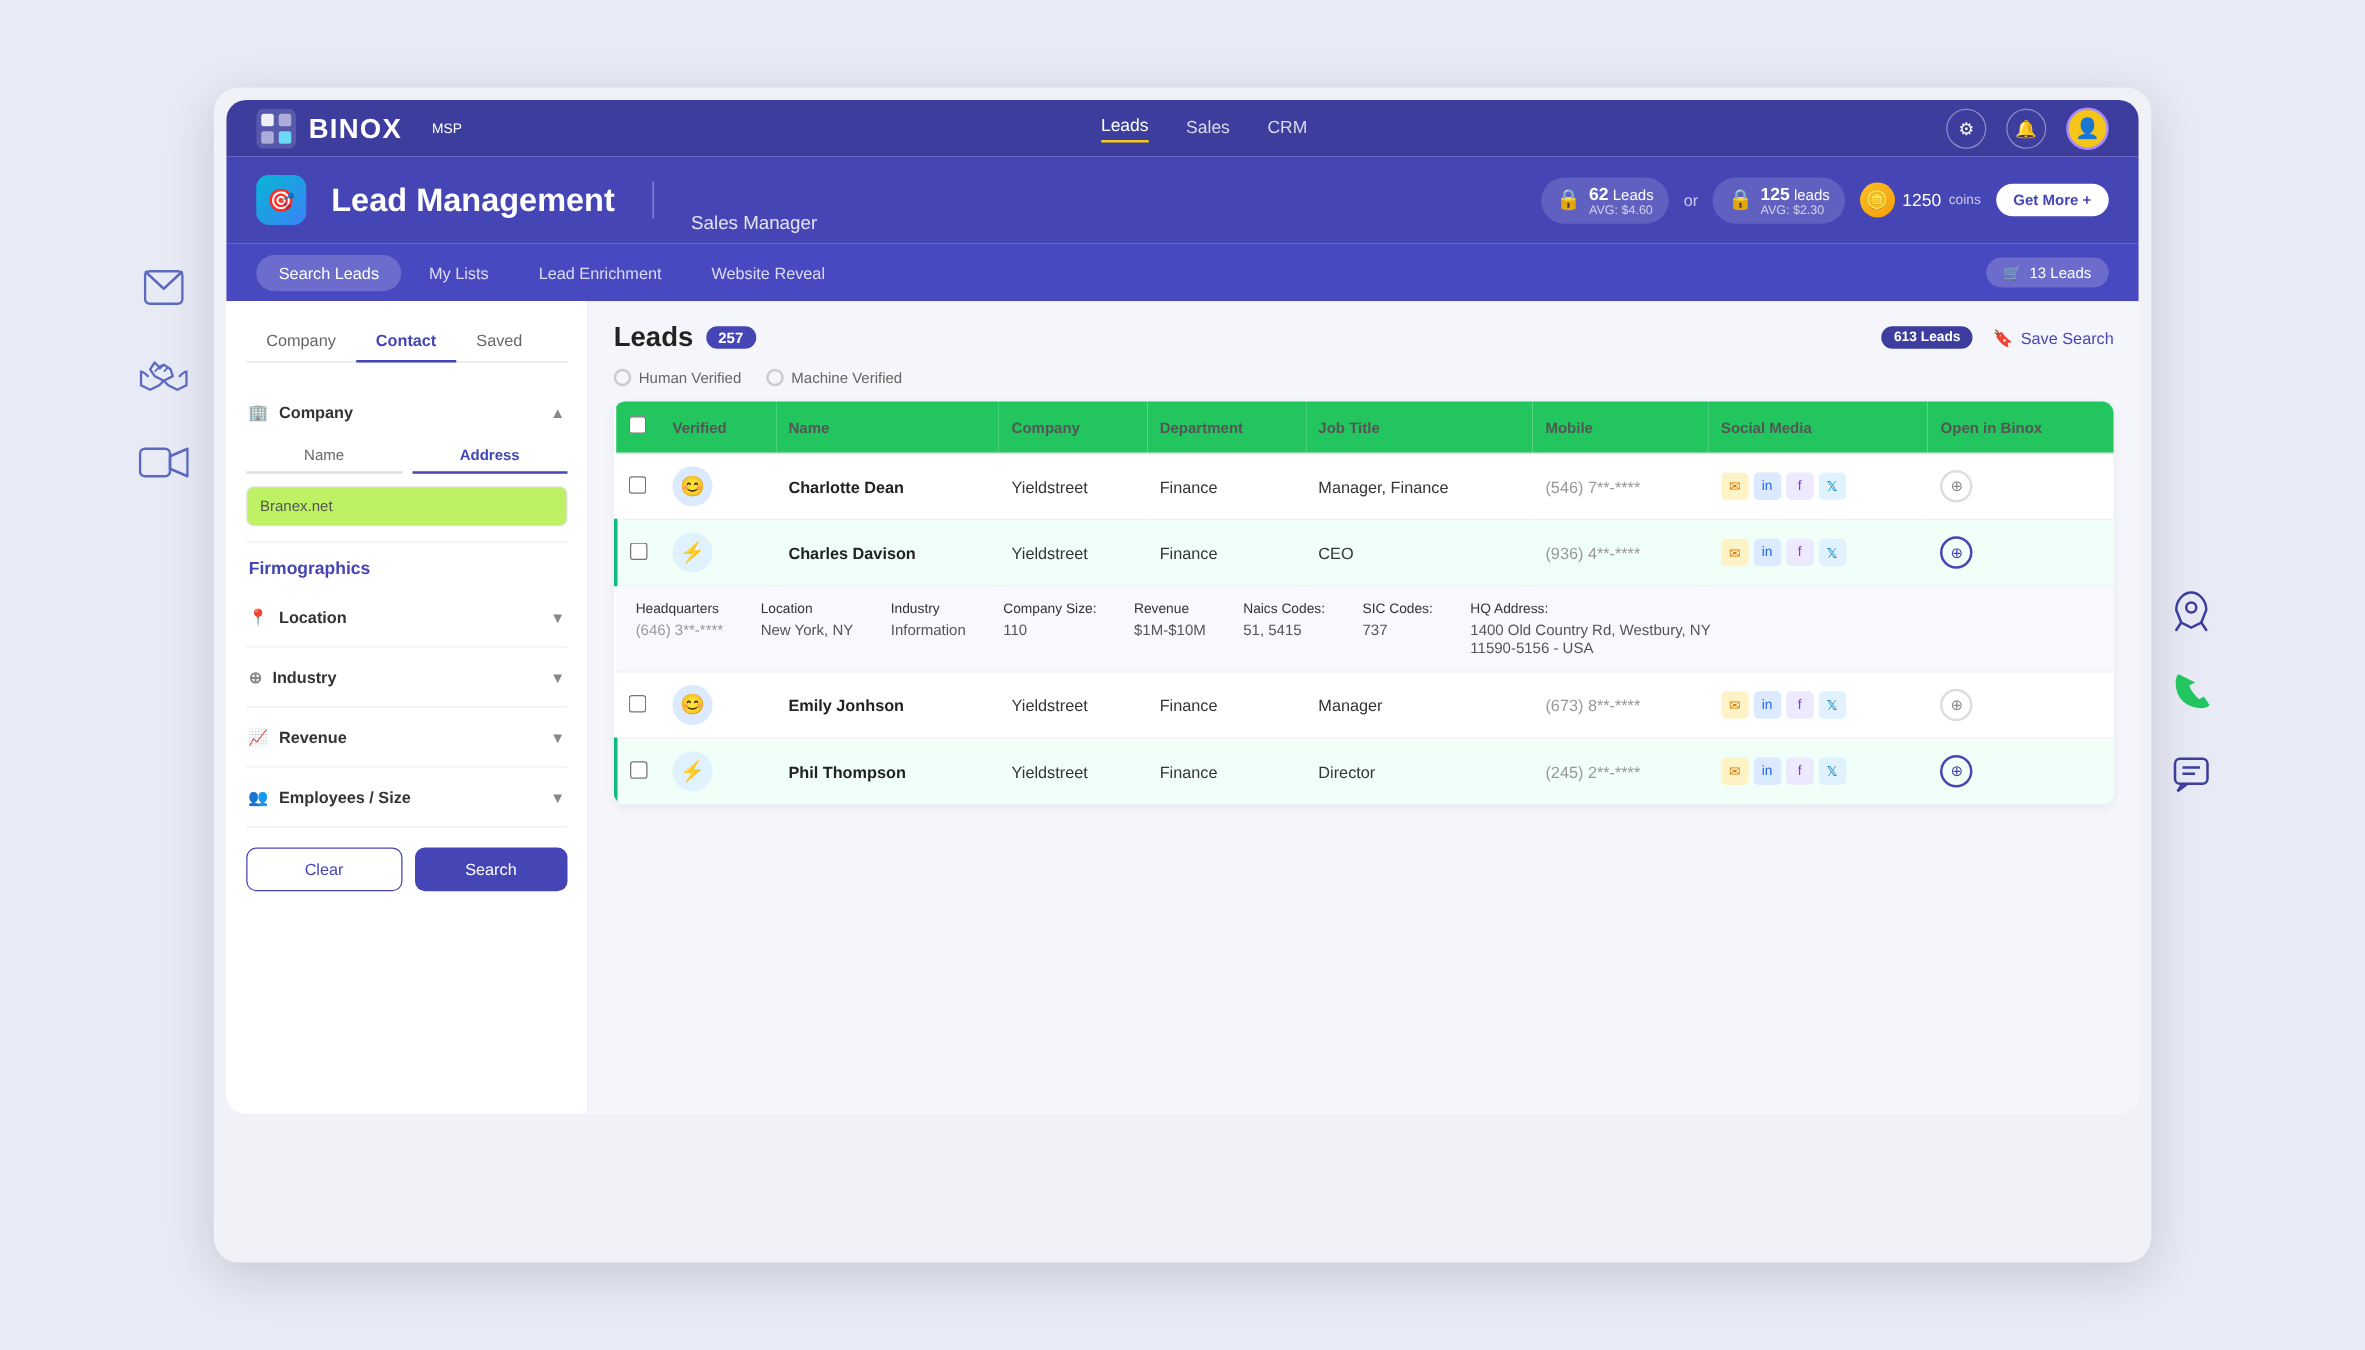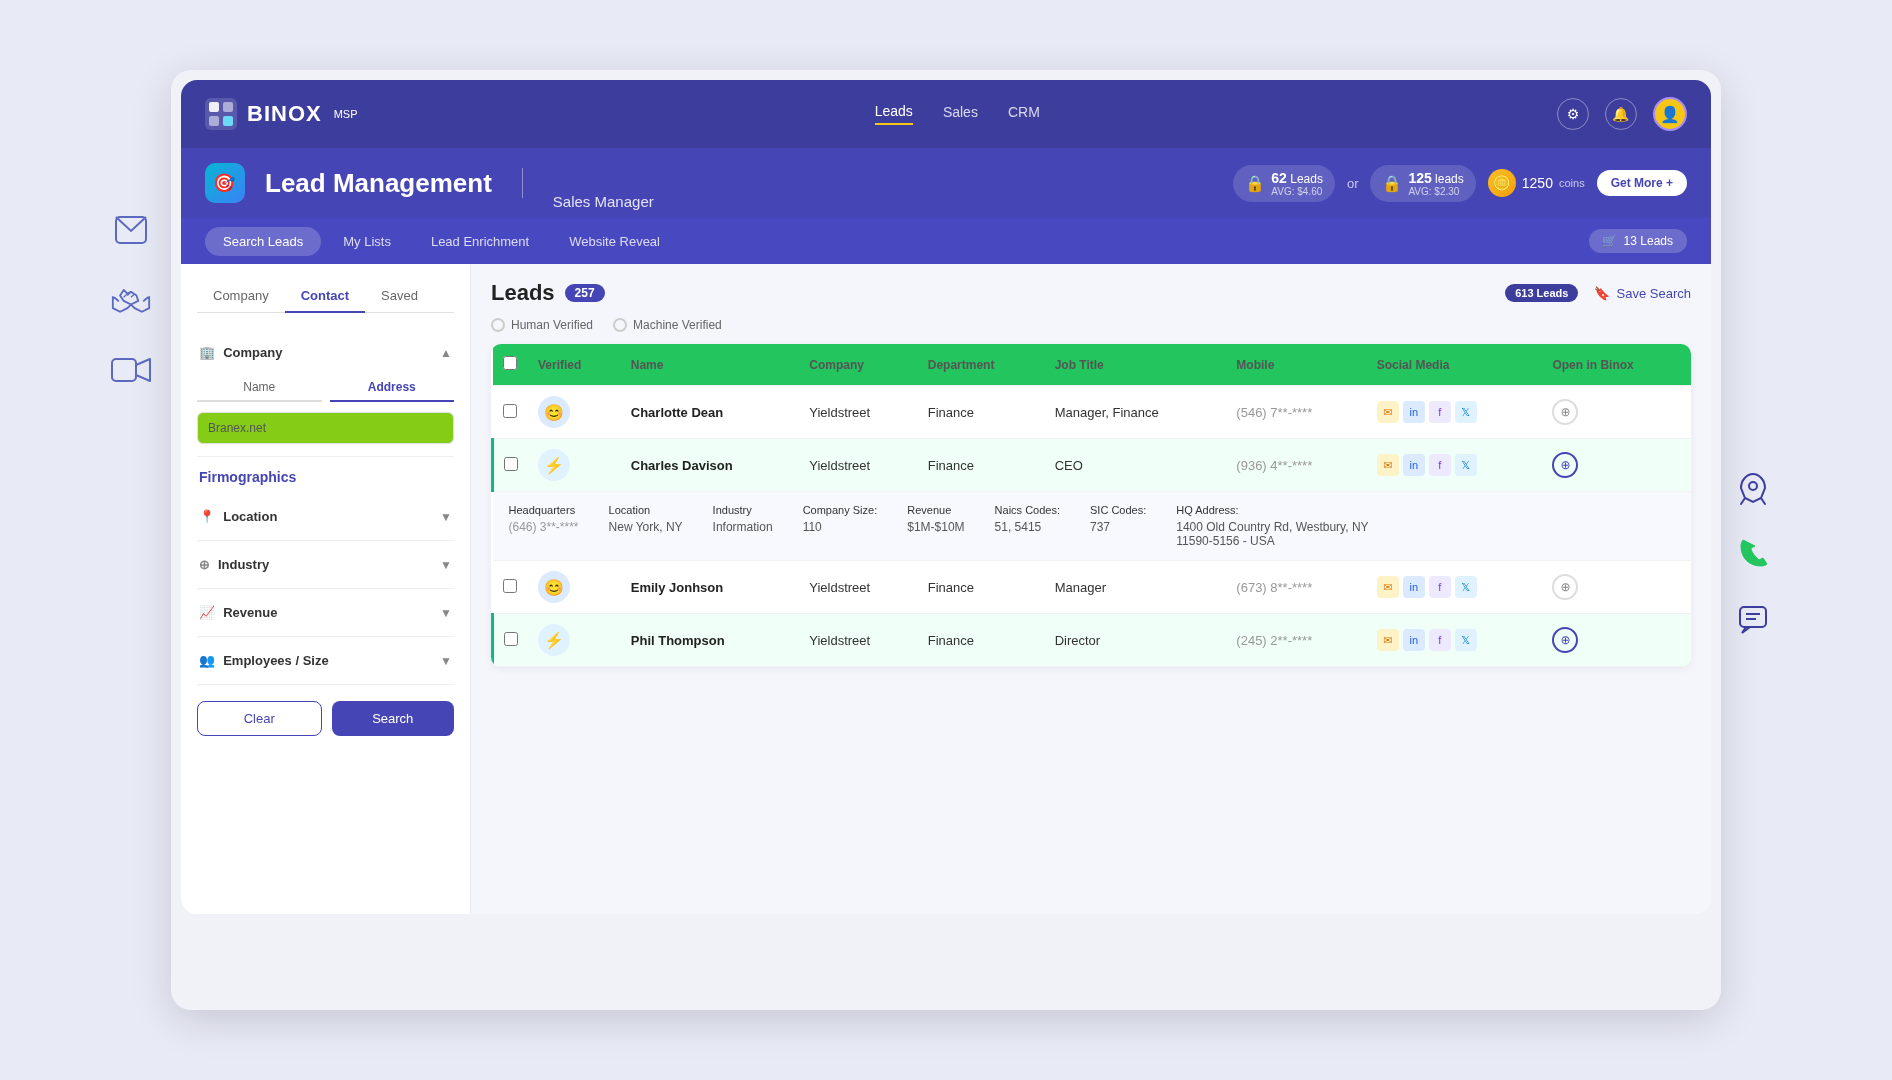--- a/index.html
+++ b/index.html
@@ -60,21 +60,21 @@
     .app {
       background: white;
       border-radius: 16px;
       overflow: hidden;
       margin: 10px;
     }
     
     .top-nav {
       background: #3d3d9e;
       padding: 0 24px;
-      height: 68px;
+      height: 45px;
       display: flex;
       align-items: center;
       justify-content: space-between;
     }
     .logo {
       display: flex;
       align-items: center;
       gap: 10px;
     }
     .logo-icon {
@@ -84,21 +84,21 @@
     .logo-text {
       color: white;
       font-size: 22px;
       font-weight: 800;
       letter-spacing: 1px;
     }
     .logo-msp {
       color: white;
       font-size: 11px;
       font-weight: 400;
-      margin-left: 2px;
+      margin-left: 14px;
     }
     .nav-links {
       display: flex;
       align-items: center;
       gap: 30px;
     }
     .nav-link {
       color: rgba(255,255,255,0.8);
       font-size: 14px;
       cursor: pointer;
@@ -347,21 +347,21 @@
     }
     .domain-input {
       width: 100%;
       margin-top: 10px;
       padding: 8px 10px;
       border: 1px solid #e0e0e0;
       border-radius: 6px;
       font-size: 12px;
       color: #555;
       outline: none;
-      background: #84cc16;
+      background: #bef264;
     }
     .sidebar-buttons {
       display: flex;
       gap: 10px;
       padding: 16px 0 4px;
     }
     .clear-btn {
       flex: 1;
       padding: 9px;
       border: 1.5px solid #4545b5;

